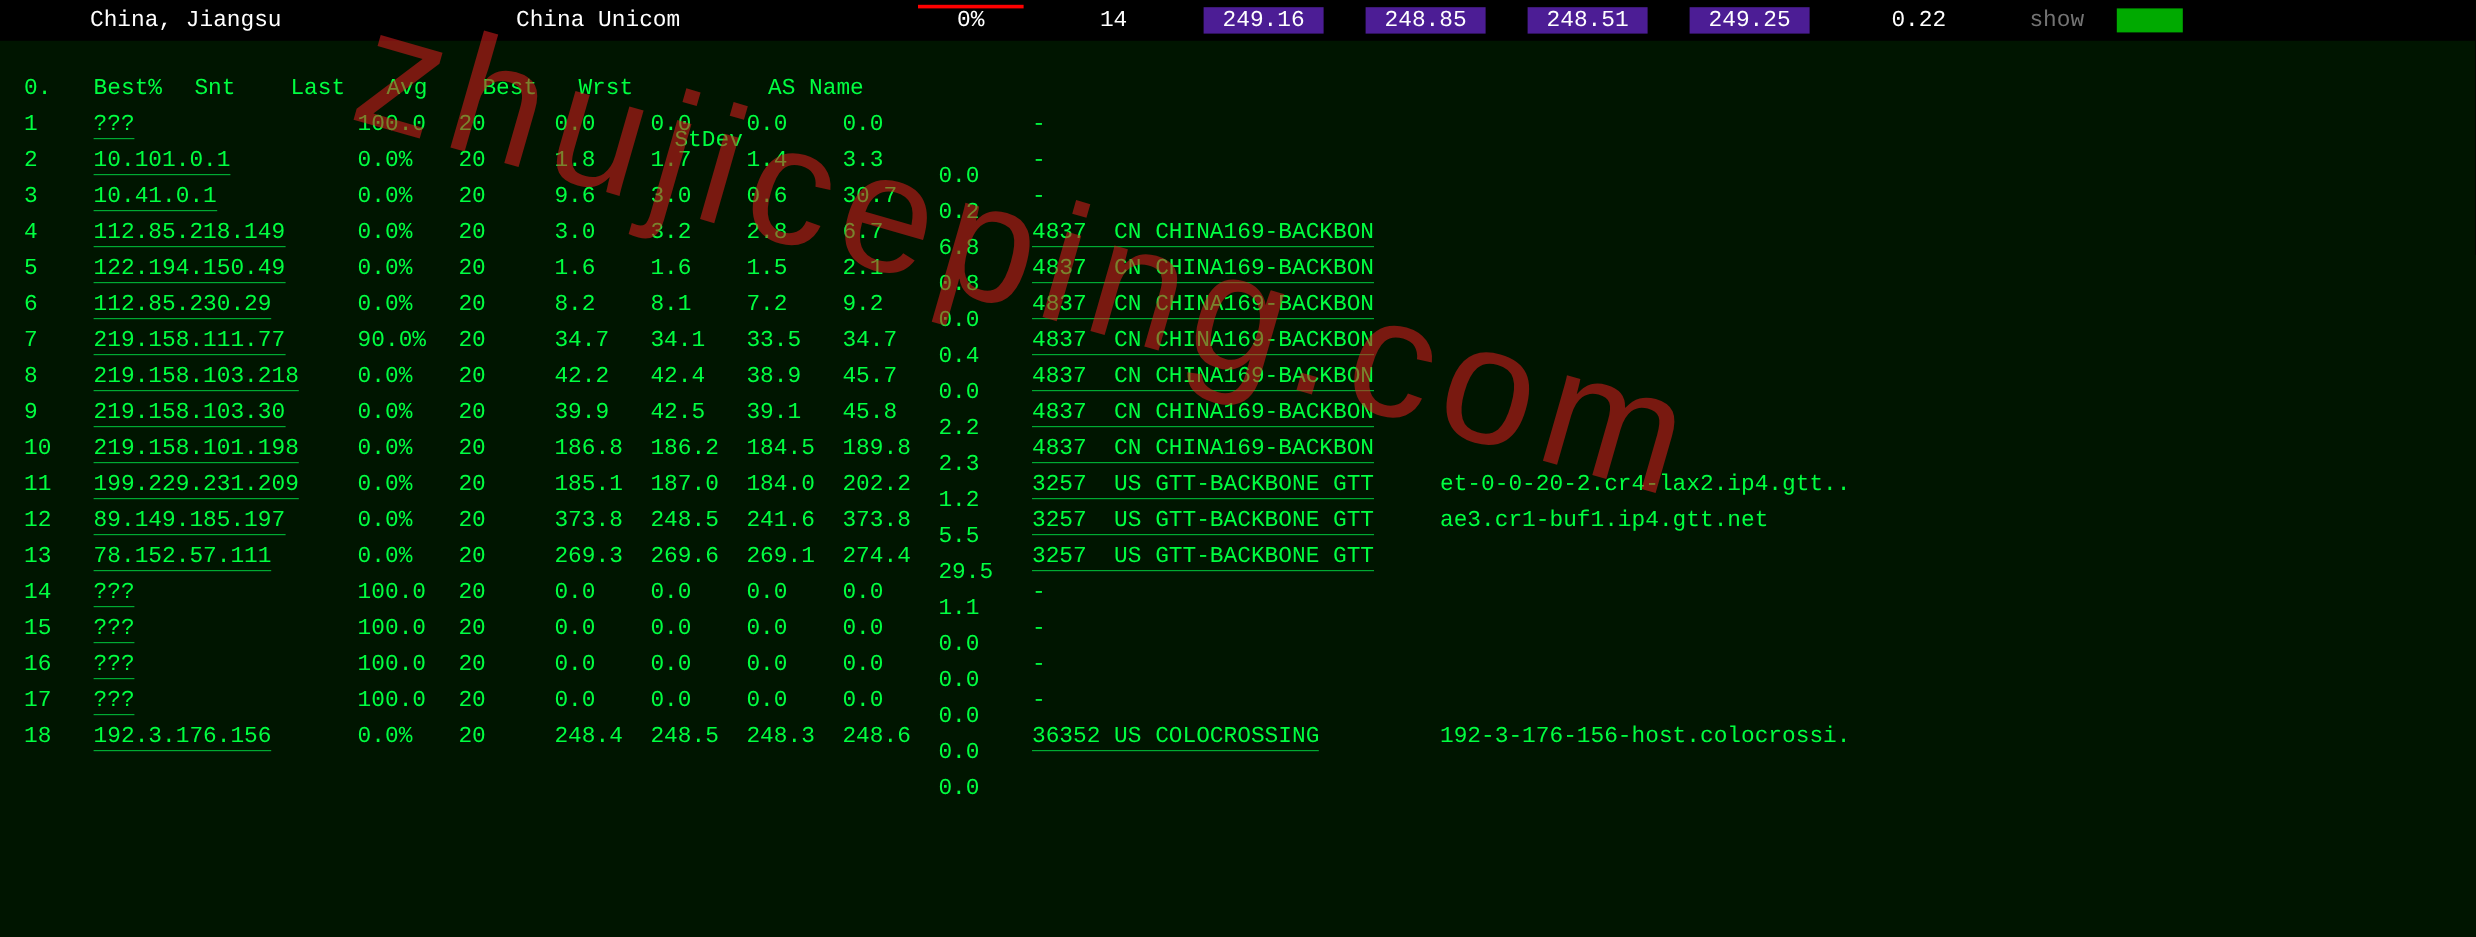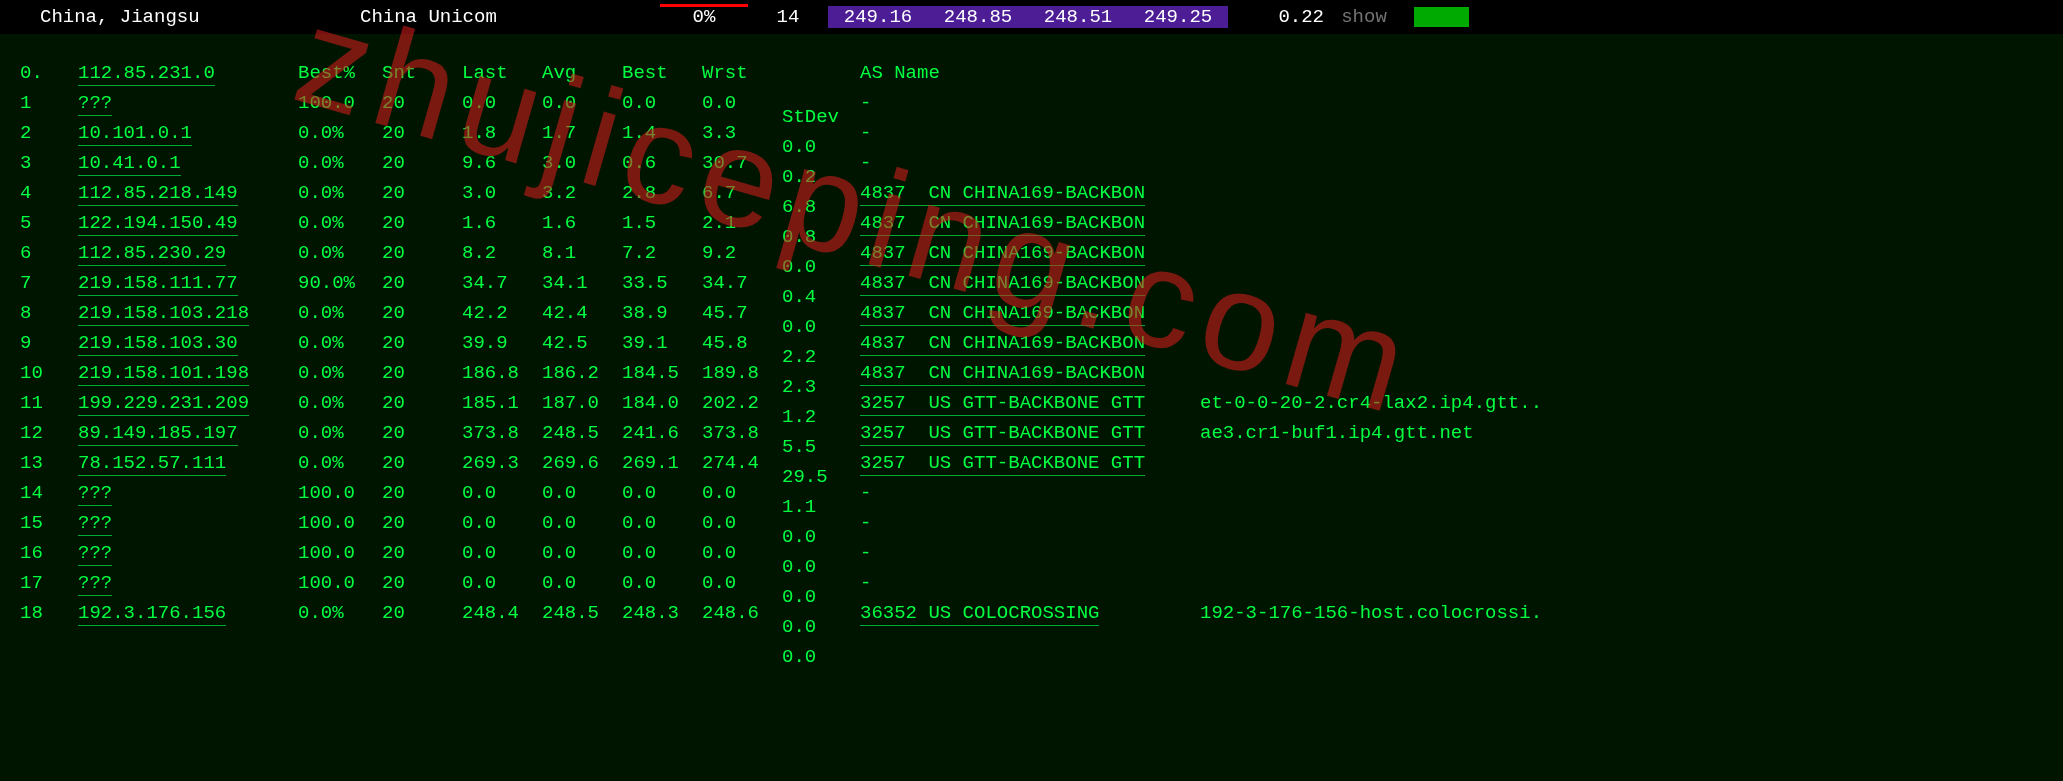--- a/index.html
+++ b/index.html
@@ -25,21 +25,21 @@
   left: 0;
   right: 0;
   height: 34px;
   background: #000;
   color: #fff;
   display: flex;
   align-items: center;
   padding-left: 40px;
   box-sizing: border-box;
 }
-.top-bar .tfield { white-space: pre; }
+.top-bar .tfield { white-space: pre; margin-left: 35px; }
 .top-bar .loc { width: 320px; }
 .top-bar .isp { width: 300px; }
 .top-bar .pct {
   width: 88px;
   text-align: center;
   background: #000;
   position: relative;
 }
 .top-bar .pct::before {
   content: "";
@@ -49,21 +49,21 @@
   right: 0;
   height: 3px;
   background: #ff0000;
 }
 .top-bar .count { width: 80px; text-align: center; }
 .top-bar .ping {
   width: 100px;
   text-align: center;
   background: #4c1d95;
 }
-.top-bar .stdev { width: 80px; text-align: right; padding-left: 16px; }
+.top-bar .stdev { width: 80px; text-align: center; padding-left: 16px; }
 .top-bar .show {
   width: 80px;
   text-align: center;
   color: #737373;
   cursor: pointer;
 }
 .top-bar .bar {
   width: 55px;
   height: 20px;
   background: #00aa00;
@@ -134,21 +134,20 @@
     <div class="tfield ping">248.51</div>
     <div class="tfield ping">249.25</div>
     <div class="tfield stdev nobg">0.22</div>
     <div class="tfield show">show</div>
     <div class="bar"></div>
   </div>
 
   <div class="trace-body">
     <div class="row header-row">
       <div class="c-hop">0.</div>
-      <div class="c-ip"><span class="ul">112.85.231.0</span></div>
       <div class="c-loss">Best%</div>
       <div class="c-snt">Snt</div>
       <div class="c-last">Last</div>
       <div class="c-avg">Avg</div>
       <div class="c-best">Best</div>
       <div class="c-wrst">Wrst</div>
       <div class="c-stdv">StDev</div>
       <div class="c-as">AS Name</div>
     </div>
     <div id="rows">

